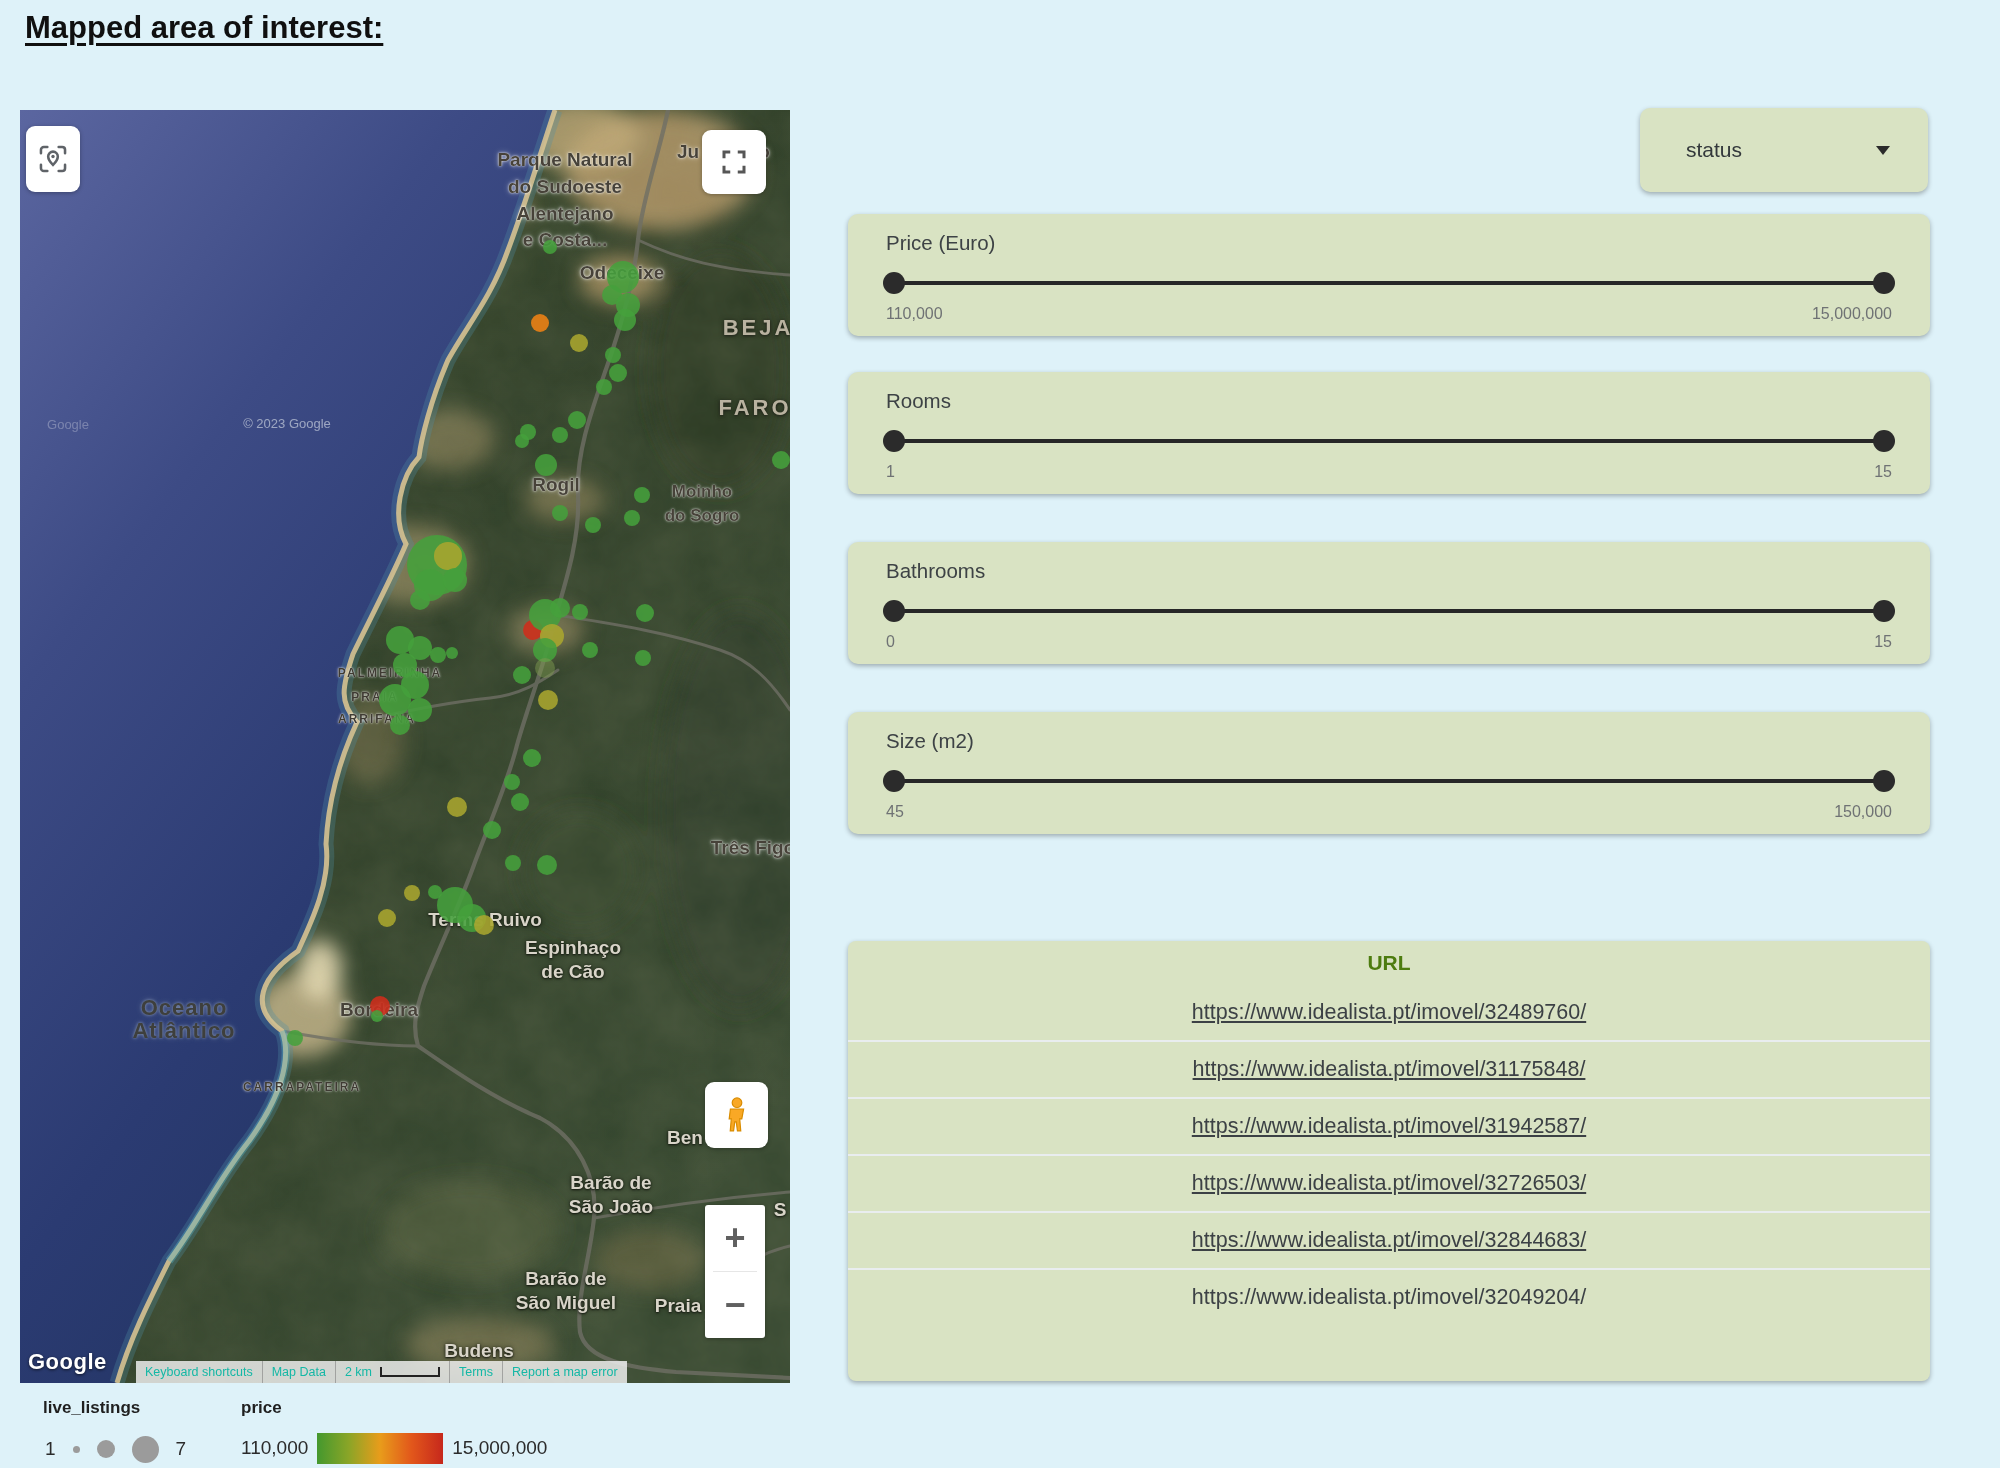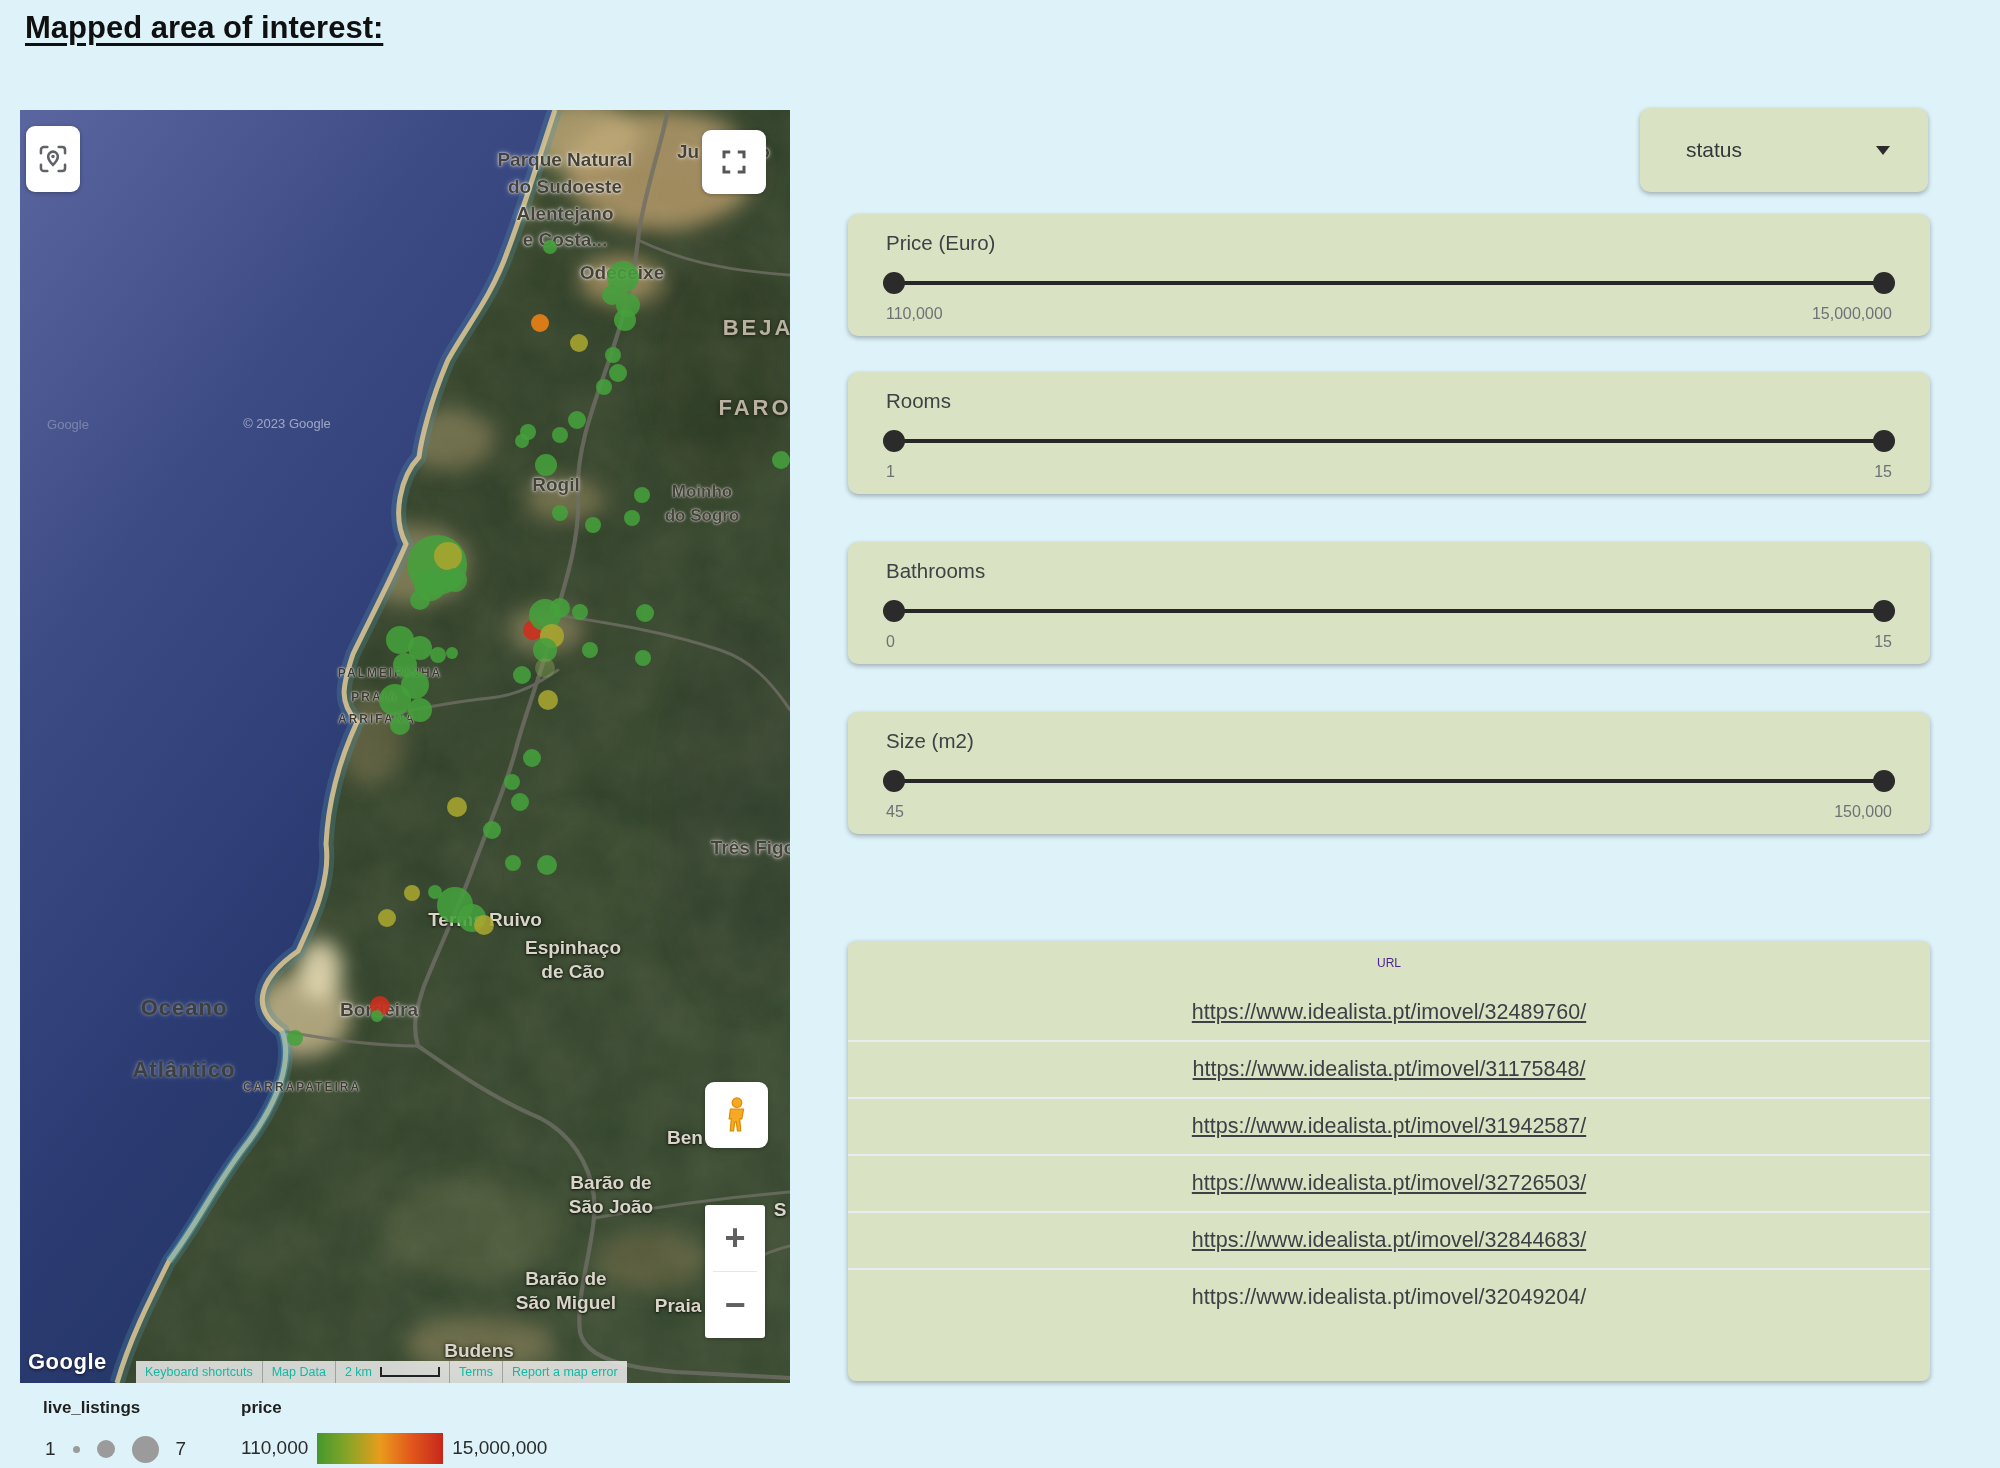--- a/index.html
+++ b/index.html
@@ -61,22 +61,22 @@
 
   .slider-card{left:848px;width:1082px;height:122px;padding:17px 38px 12px 38px;box-sizing:border-box;}
   .slider-label{font-size:20.5px;color:#3d4245;}
   .trackrow{position:relative;height:22px;margin-top:17px;}
   .track{position:absolute;left:0;right:0;top:9px;height:4px;background:#272727;border-radius:2px;cursor:pointer;}
   .handle{position:absolute;top:0;width:22px;height:22px;border-radius:50%;background:#2b2b2b;cursor:pointer;}
   .handle.hmin{left:-3px;} .handle.hmax{right:-3px;}
   .minmax{display:flex;justify-content:space-between;margin-top:11px;font-size:16px;color:#6f7274;}
 
   .url-card{left:848px;top:941px;width:1082px;height:440px;border-radius:8px;overflow:hidden;}
-  .url-head{height:44px;display:flex;align-items:center;justify-content:center;font-size:12px;
-            font-weight:normal;color:#4c1d95;}
+  .url-head{height:44px;display:flex;align-items:center;justify-content:center;font-size:21px;
+            font-weight:bold;color:#4d7c0f;}
   .url-row{height:57px;border-top:2px solid #e9edef;display:flex;align-items:center;justify-content:center;box-sizing:border-box;}
   .url-row:first-of-type{border-top:none;height:55px;}
   .url-link{font-size:21.5px;color:#3c4145;text-decoration:underline;cursor:pointer;}
   .url-row:last-child .url-link{text-decoration:none;}
 
   
   .legend-title{position:absolute;font-size:17px;font-weight:bold;color:#1f1f1f;}
   .legend-row{position:absolute;display:flex;align-items:center;}
   .lg-circle{border-radius:50%;background:#9b9b9b;}
   .lg-num{font-size:19px;color:#2b2b2b;}
@@ -176,21 +176,21 @@
         <div class="mlabel place_light" style="left: 658px; top: 1196px;">Praia</div>
         <div class="mlabel place_light" style="left: 665px; top: 1028px;">Ben</div>
         <div class="mlabel place_light" style="left: 760px; top: 1100px;">S</div>
         <div class="mlabel district" style="left: 738px; top: 218px;">BEJA</div>
         <div class="mlabel district" style="left: 735px; top: 298px;">FARO</div>
         <div class="mlabel caps" style="left: 370px; top: 563px;">PALMEIRINHA</div>
         <div class="mlabel caps" style="left: 355px; top: 587px;">PRAIA</div>
         <div class="mlabel caps" style="left: 357px; top: 609px;">ARRIFANA</div>
         <div class="mlabel caps" style="left: 282px; top: 938px; margin-top: 39px;">CARRAPATEIRA</div>
         <div class="mlabel ocean" style="left: 164px; top: 898px;">Oceano</div>
-        <div class="mlabel ocean" style="left: 164px; top: 960px;">Atlântico</div>
+        <div class="mlabel ocean" style="left: 164px; top: 921px;">Atlântico</div>
         <div class="mlabel wm" style="left: 267px; top: 313px;">© 2023 Google</div>
         <div class="mlabel wm2" style="left: 48px; top: 314px;">Google</div>
       </div>
     <div class="map-layer">
         <div class="dot" style="left: 523px; top: 130px; height: 14px; width: 14px; background: rgb(70, 161, 60);"></div>
         <div class="dot" style="left: 587px; top: 151px; height: 32px; width: 32px; background: rgb(70, 161, 60);"></div>
         <div class="dot" style="left: 582px; top: 175px; height: 20px; width: 20px; background: rgb(70, 161, 60);"></div>
         <div class="dot" style="left: 596px; top: 183px; height: 24px; width: 24px; background: rgb(70, 161, 60);"></div>
         <div class="dot" style="left: 594px; top: 199px; height: 22px; width: 22px; background: rgb(70, 161, 60);"></div>
         <div class="dot" style="left: 511px; top: 204px; height: 18px; width: 18px; background: rgb(239, 130, 21);"></div>

